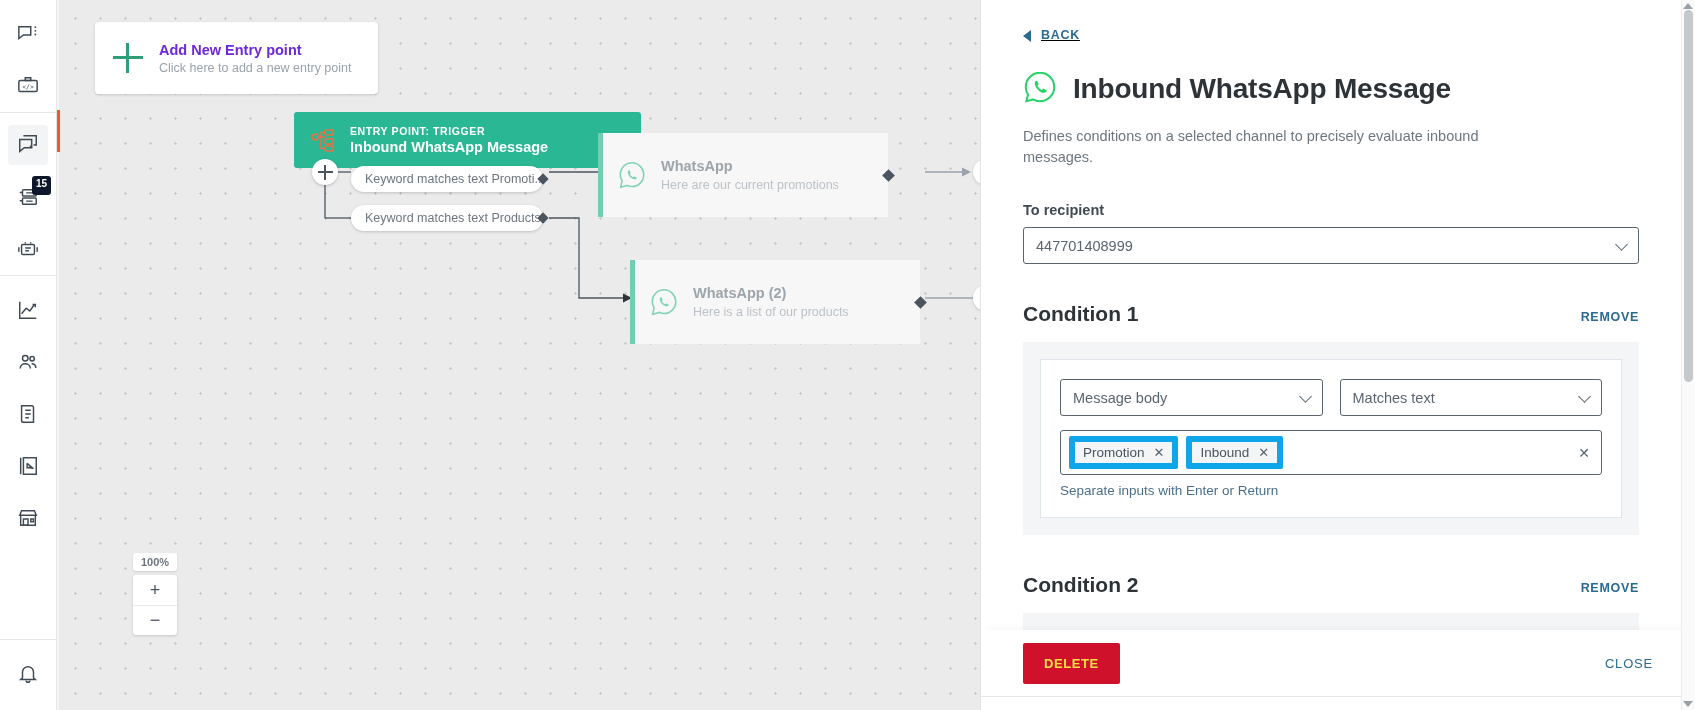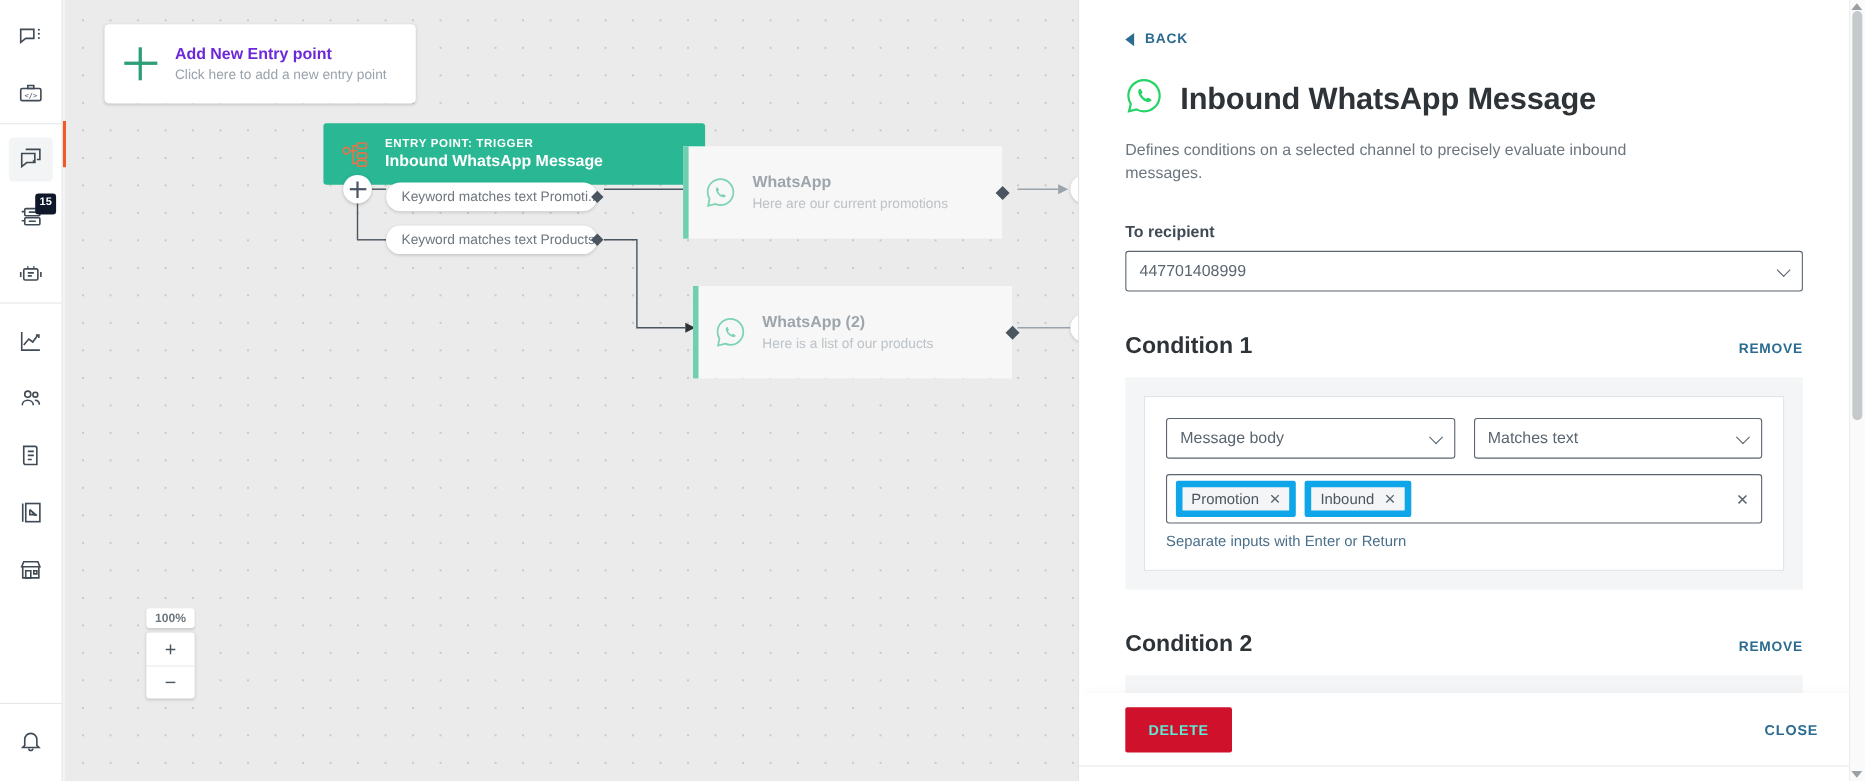--- a/index.html
+++ b/index.html
@@ -129,21 +129,21 @@
   }
 
   
   .msg-node {
     position: absolute; width: 290px; height: 84px;
     background: #f7f7f7;
     border-left: 5px solid #6fcfb0;
     display: flex; align-items: center; padding-left: 14px;
     cursor: pointer;
   }
-  .msg-1 { left: 564px; top: 133px; }
+  .msg-1 { left: 541px; top: 133px; }
   .msg-2 { left: 573px; top: 260px; }
   .msg-icon { width: 30px; flex: 0 0 30px; margin-right: 14px; display:flex;align-items:center;justify-content:center;}
   .msg-texts { display: flex; flex-direction: column; gap: 4px; }
   .msg-title { font-size: 14.5px; font-weight: bold; color: #9da5ac; }
   .msg-sub { font-size: 12.5px; color: #bcc2c7; }
   .node-anchor {
     position: absolute; right: -5px; top: 38px;
     width: 9px; height: 9px; background: #4b5560; transform: rotate(45deg);
   }
 
@@ -174,21 +174,21 @@
     flex: 1 1 auto; height: 710px;
     background: #ffffff;
     border-left: 1px solid #e1e4e6;
     overflow: hidden;
   }
   .panel-scroll {
     position: absolute; left: 0; top: 0; right: 14px; bottom: 0;
     padding: 28px 42px 0 42px;
     overflow: hidden;
   }
-  .back-row { display: flex; align-items: flex-end; gap: 10px; cursor: pointer; margin-bottom: 28px; }
+  .back-row { display: flex; align-items: flex-end; gap: 10px; cursor: pointer; margin-bottom: 28px; text-decoration: underline; }
   .back-caret {
     width: 0; height: 0;
     border-top: 6px solid transparent; border-bottom: 6px solid transparent;
     border-right: 8px solid #2b6b8f;
   }
   .back-text {
     font-size: 12.5px; font-weight: bold; color: #2b6b8f; letter-spacing: .7px;
   }
   .panel-head { display: flex; align-items: center; gap: 16px; margin-bottom: 18px; }
   .panel-title { font-size: 28px; font-weight: bold; color: #2e3338; letter-spacing: -.2px; }
@@ -242,27 +242,27 @@
 
   
   .footer {
     position: absolute; left: 0; right: 0; bottom: 14px; height: 66px;
     background: #ffffff; border-top: 1px solid #ffffff;
     display: flex; align-items: center; justify-content: space-between;
     padding: 0 42px;
     box-shadow: 0 -6px 10px -6px rgba(0,0,0,.05);
   }
   .btn-delete {
-    background: #d0112b; color: #5eead4; border: none; border-radius: 2px;
+    background: #d0112b; color: #fde047; border: none; border-radius: 2px;
     padding: 13px 21px; font-size: 13px; font-weight: bold;
     letter-spacing: .6px; cursor: pointer;
     font-family: "Liberation Sans", sans-serif;
   }
   .btn-close {
-    font-size: 13px; font-weight: bold; color: #2b6b8f;
+    font-size: 13px; font-weight: normal; color: #2b6b8f;
     letter-spacing: .8px; cursor: pointer; background: none; border: none;
     font-family: "Liberation Sans", sans-serif;
   }
   .footer-rule { position: absolute; left: 0; right: 0; bottom: 13px; height: 1px; background: #e4e6e8; }
 
   
   .scrolltrack {
     position: absolute; right: 0; top: 0; width: 14px; bottom: 0;
     background: #fafafa; border-left: 1px solid #ededed;
   }

